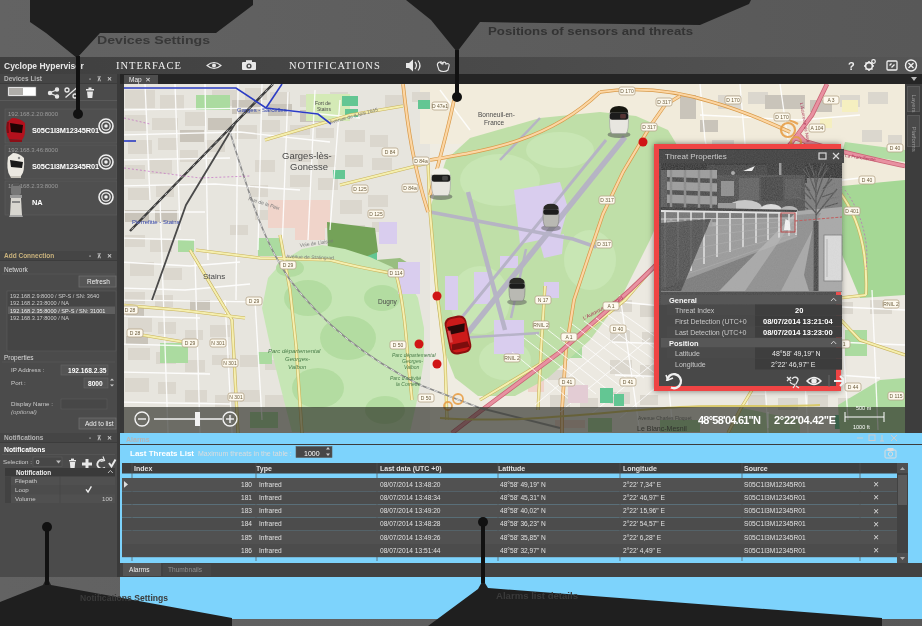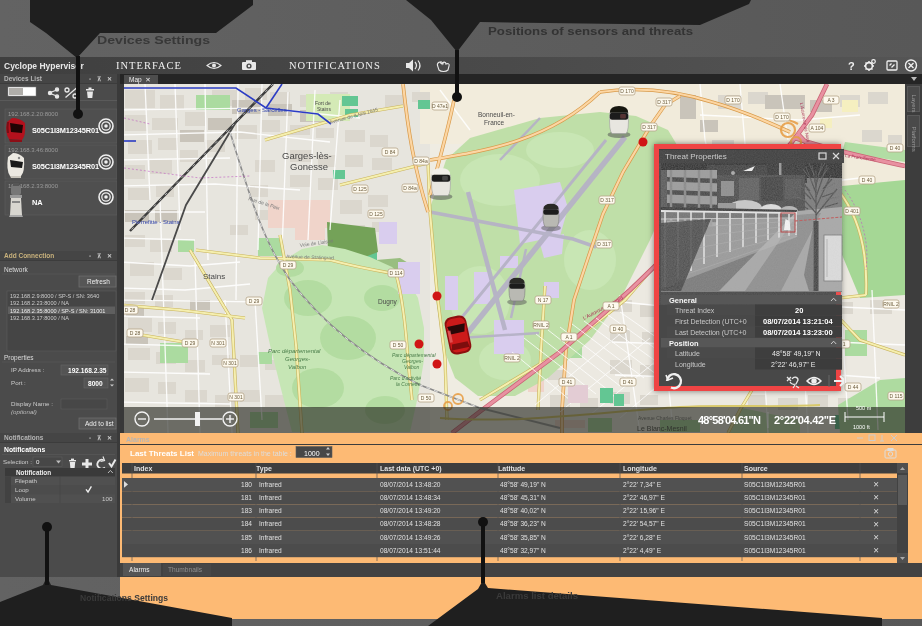--- a/index.html
+++ b/index.html
@@ -16,21 +16,21 @@
 .panel { position:absolute; left:0; width:120px; background:#4b4b4b; border-right:3px solid #3a3a3a; }
 .ptitle { height:10px; background:#454545; border-bottom:1px solid #3c3c3c; color:#b5b5b5; font-size:6.5px; font-weight:bold; padding:1px 0 0 4px; position:relative; }
 .ptitle .wicons { position:absolute; right:3px; top:1px; font-size:6px; color:#ccc; letter-spacing:2px; }
 
 #maptabbar { position:absolute; left:120px; top:17px; width:802px; height:10px; background:#252525; }
 #maptab { position:absolute; left:4px; top:1px; width:34px; height:9px; background:#4d4d4d; color:#eee; font-size:6.5px; padding:1px 0 0 5px; }
 #rightstrip { position:absolute; left:905px; top:27px; width:17px; height:349px; background:#3d3d3d; }
 .vtab { position:absolute; left:2px; width:13px; background:#4a4a4a; border:1px solid #5a5a5a; color:#9a9a9a; font-size:6px; }
 .vtab span { display:block; transform:rotate(90deg); transform-origin:center; white-space:nowrap; }
 
-#alarms { position:absolute; left:120px; top:376px; width:802px; height:186px; background:#fdba74; }
+#alarms { position:absolute; left:120px; top:376px; width:802px; height:186px; background:#7dd3fc; }
 
 #threat { position:absolute; left:646px; top:87px; width:187px; height:247px; background:#484848; border:5px solid #ef4444; box-shadow:0 0 6px rgba(0,0,0,0.5);margin-left:8px; }
 svg text { font-family:"Liberation Sans", sans-serif; }
 </style>
 </head>
 <body>
 
 <svg class="abs" style="left:0;top:0;z-index:60" width="922" height="626">
 
   <polygon points="30,0 253,0 253,5 216,33 100,33 77,58 46,33 30,22" fill="#1f1f1f"></polygon>

